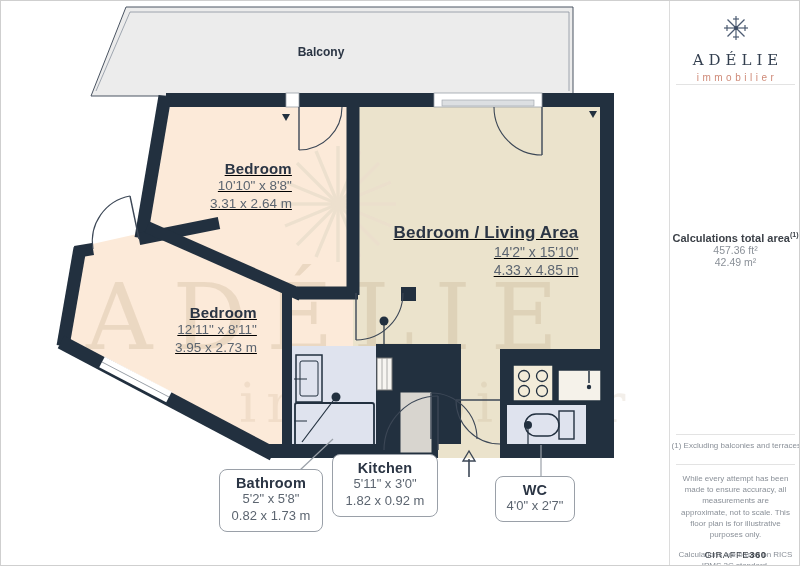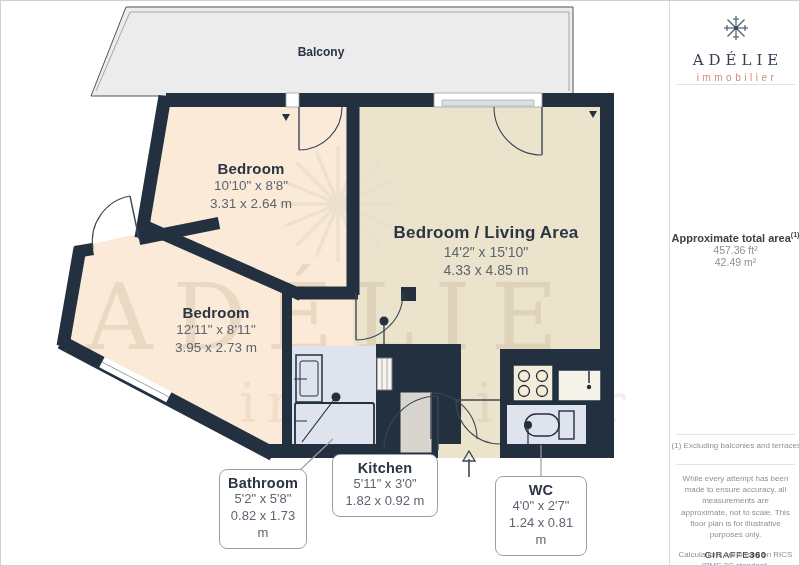--- a/index.html
+++ b/index.html
@@ -12,21 +12,21 @@
           box-sizing:border-box;overflow:hidden;}
   #plan-svg{position:absolute;left:0;top:0;}
   
   .wall{stroke:var(--wall);fill:none;}
   .navyfill{fill:var(--wall);stroke:none;}
   .arc{stroke:#3c4756;stroke-width:1.1;fill:none;}
   .leaf{stroke:#3c4756;stroke-width:1.4;fill:none;}
   .fix{stroke:var(--wall);fill:none;}
   .conn{stroke:var(--line_gray);stroke-width:1.2;fill:none;}
   
-  .room-label{position:absolute;transform:translateX(-50%);text-align:center;white-space:nowrap;}
+  .room-label{position:absolute;transform:translateX(-50%);text-align:right;white-space:nowrap;text-decoration:underline;}
   .room-title{font-weight:700;color:var(--navy_text);font-size:15px;letter-spacing:.2px;}
   .room-title.big{font-size:17px;}
   .room-dims{color:var(--dim_text);font-size:13.5px;line-height:1.32;}
   .balcony-label{position:absolute;transform:translateX(-50%);font-weight:700;color:var(--navy_text);font-size:12px;}
   .callout{position:absolute;background:#fff;border:1.2px solid var(--line_gray);border-radius:8px;
            text-align:center;padding:5px 8px 6px;box-sizing:border-box;}
   .callout .room-title{font-size:14.5px;}
   .callout .room-dims{font-size:13px;line-height:1.3;}
   
   #sidebar{position:absolute;left:668px;top:0;width:132px;height:566px;border-left:1px solid #dcdcdc;box-sizing:border-box;}
@@ -219,34 +219,33 @@
     <div class="room-dims">12'11" x 8'11"</div>
     <div class="room-dims">3.95 x 2.73 m</div>
   </div>
 
   <div class="room-label" style="left:485px;top:222px">
     <div class="room-title big">Bedroom / Living Area</div>
     <div class="room-dims" style="font-size:14px">14'2" x 15'10"</div>
     <div class="room-dims" style="font-size:14px">4.33 x 4.85 m</div>
   </div>
 
-  <div class="callout" style="left:218px;top:468px;width:88px">
+  <div class="callout" style="left:218px;top:468px;width:104px">
     <div class="room-title">Bathroom</div>
     <div class="room-dims">5'2" x 5'8"</div>
     <div class="room-dims">0.82 x 1.73 m</div>
   </div>
   <div class="callout" style="left:331px;top:453px;width:106px">
     <div class="room-title">Kitchen</div>
     <div class="room-dims">5'11" x 3'0"</div>
     <div class="room-dims">1.82 x 0.92 m</div>
   </div>
-  <div class="callout" style="left:494px;top:475px;width:92px">
+  <div class="callout" style="left:494px;top:475px;width:80px">
     <div class="room-title">WC</div>
     <div class="room-dims">4'0" x 2'7"</div>
-    <div class="room-dims">1.24 x 0.81 m</div>
   </div>
 
   <div id="sidebar">
     <div class="logo-block">
       <svg width="30" height="30" viewBox="0 0 30 30">
         <g stroke="#3a4a63" stroke-width="1.2" opacity="0.9">
           <line x1="15" y1="3" x2="15" y2="27"></line>
             <line x1="3" y1="15" x2="27" y2="15"></line>
           <line x1="6.5" y1="6.5" x2="23.5" y2="23.5"></line>
             <line x1="23.5" y1="6.5" x2="6.5" y2="23.5"></line>
@@ -257,21 +256,21 @@
         </g>
         <circle cx="15" cy="15" r="2" fill="#3a4a63"></circle>
       </svg>
       <div class="logo-brand">ADÉLIE</div>
       <div class="logo-tagline">immobilier</div>
     </div>
     <div class="sb-divider" style="top:83px"></div>
 
     <div class="area-block">
       <div class="area-title">
-        <span>Approximate total area</span><sup>(1)</sup>
+        <span>Calculations total area</span><sup>(1)</sup>
       </div>
       <div class="area-val">457.36 ft²</div>
       <div class="area-val">42.49 m²</div>
     </div>
 
     <div class="sb-divider" style="top:433px"></div>
     <div class="footnote">(1) Excluding balconies and terraces</div>
     <div class="sb-divider" style="top:463px"></div>
 
     <div class="disclaimer">

